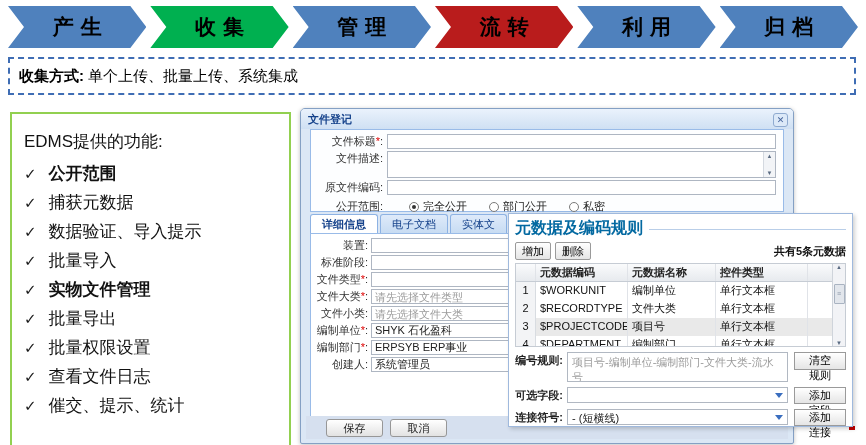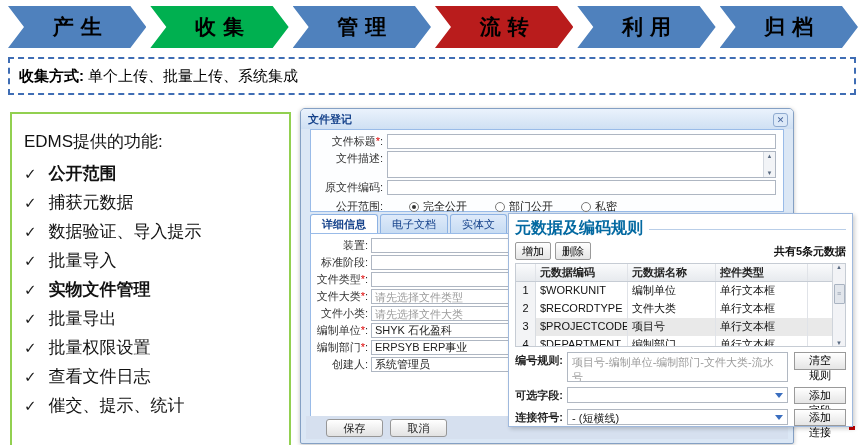--- a/index.html
+++ b/index.html
@@ -182,21 +182,21 @@
             <span>▼</span>
           </span>
         </span>
       </div>
       <div class="frow">
         <span class="flabel"><span>原文件编码</span><span>:</span></span>
         <input class="tinput" value="" style="">
       </div>
       <div class="frow scope-row">
         <span class="flabel"><span>公开范围</span><span>:</span></span>
-        <span id="scope-options" style="display:flex; column-gap:28px;">
+        <span id="scope-options" style="display:flex; column-gap:22px;">
             <span class="radio-opt">
               <span class="radio sel"></span>
               <span>完全公开</span>
             </span>
             <span class="radio-opt">
               <span class="radio"></span>
               <span>部门公开</span>
             </span>
             <span class="radio-opt">
               <span class="radio"></span>

